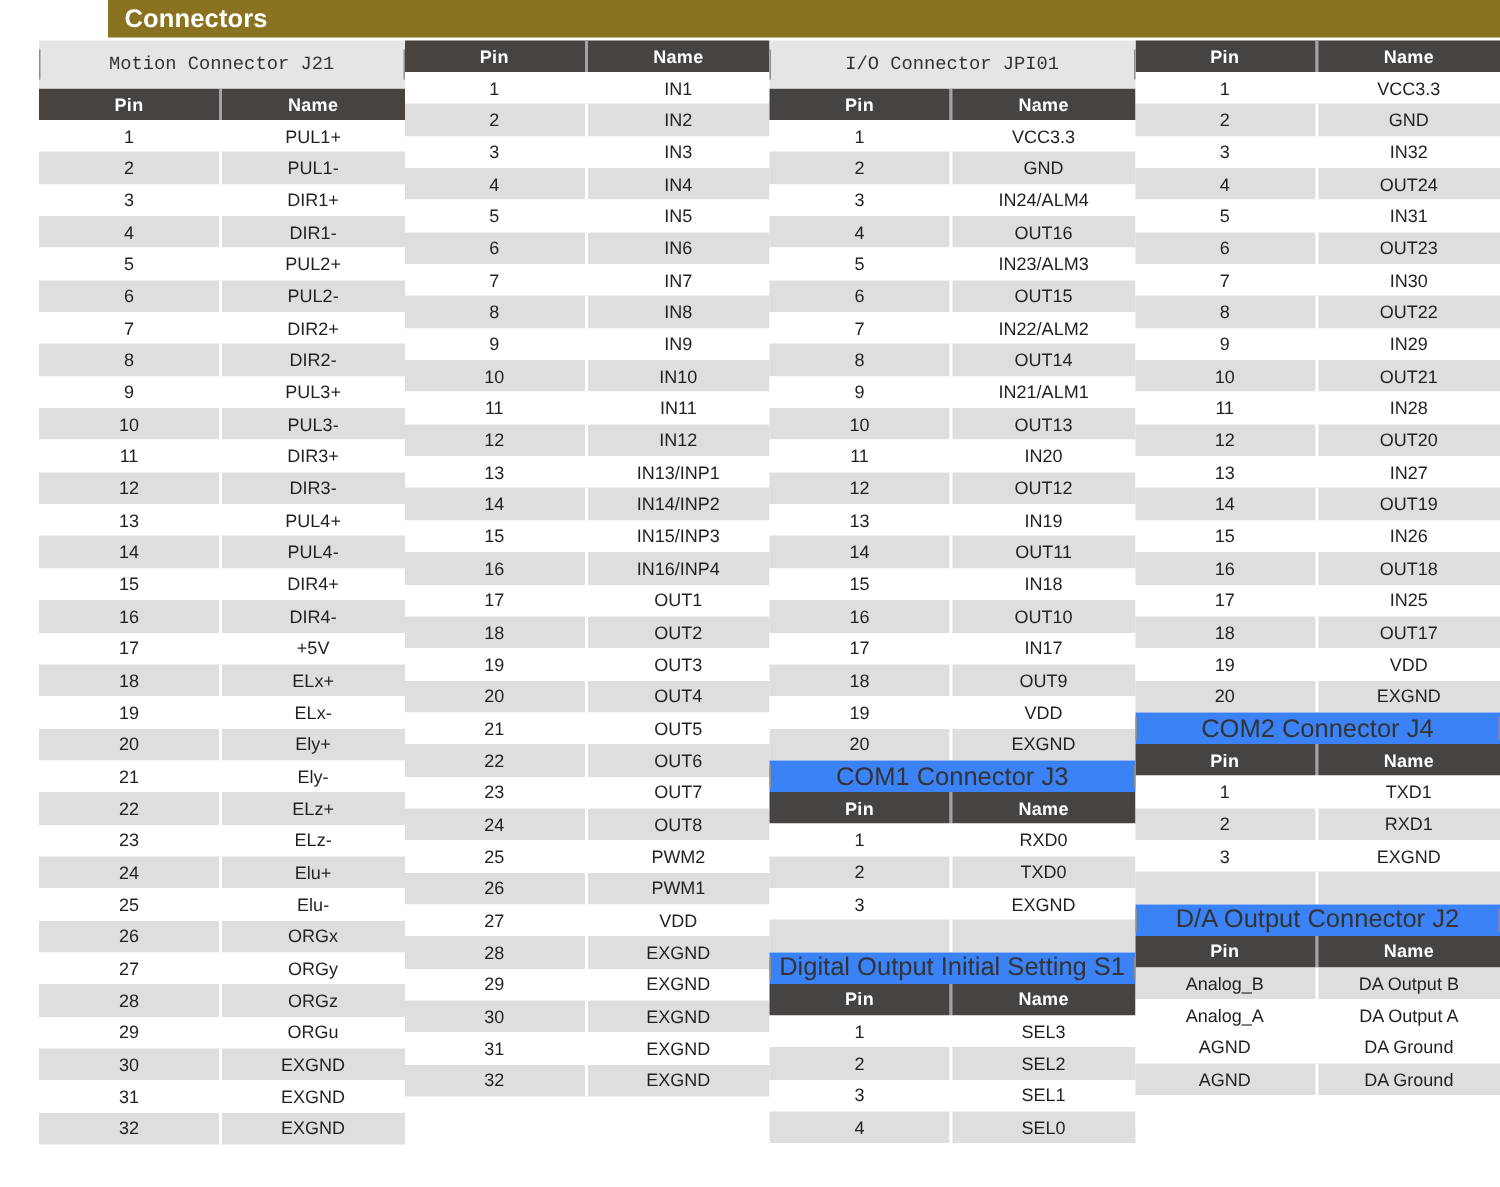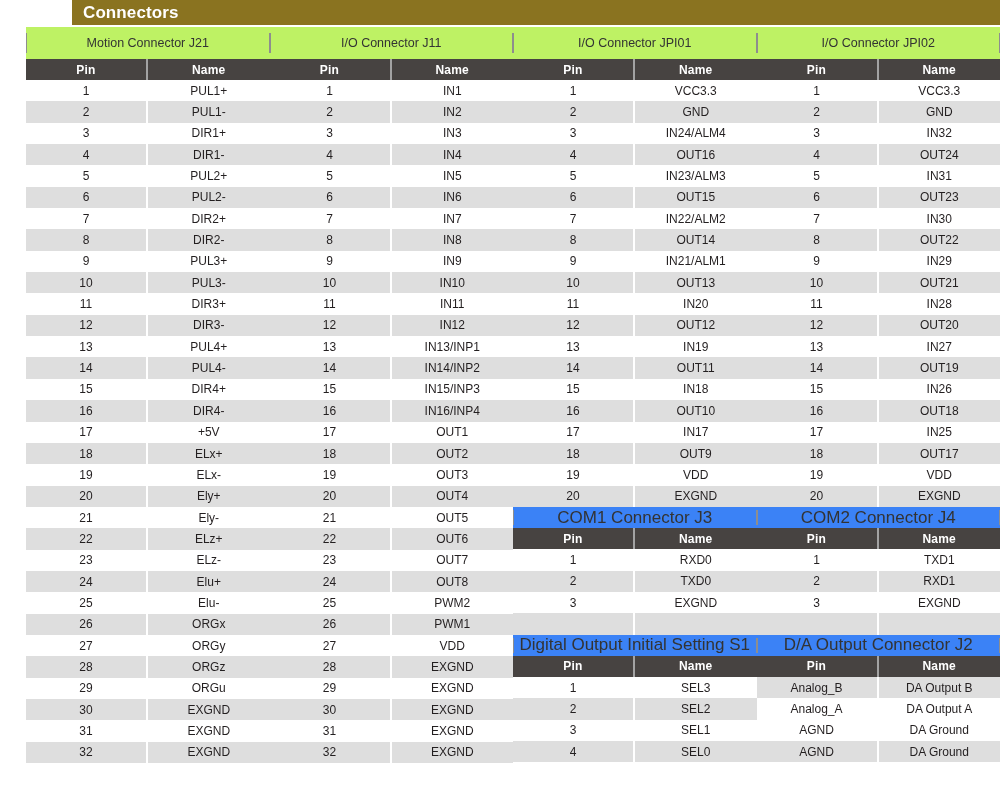--- a/index.html
+++ b/index.html
@@ -38,21 +38,22 @@
   .col { width: 243.5px; }
   .col + .col { }
 
   
   .caption {
     height: 32px;
     display: flex; align-items: center; justify-content: center;
     position: relative;
     font-size: 12.5px;
     color: #333333;
-    background: #bef264;
+    background: #e5e5e5;
+    font-family: Liberation Mono, monospace;
   }
   .caption::before, .caption::after {
     content: "";
     position: absolute;
     top: 6px; bottom: 6px;
     width: 1px;
     background: #8e8e8e;
   }
   .caption::before { left: 0px; }
   .caption::after  { right: 0px; }
@@ -251,21 +252,20 @@
           <div class="cell pin">31</div>
           <div class="cell">EXGND</div>
         </div>
         <div class="row alt">
           <div class="cell pin">32</div>
           <div class="cell">EXGND</div>
         </div>
         <div class="empty"></div>
       </div>
       <div class="col">
-        <div class="caption">I/O Connector J11</div>
         <div class="hdr">
           <div class="cell pin">Pin</div>
           <div class="cell">Name</div>
         </div>
         <div class="row">
           <div class="cell pin">1</div>
           <div class="cell">IN1</div>
         </div>
         <div class="row alt">
           <div class="cell pin">2</div>
@@ -517,21 +517,20 @@
           <div class="cell pin">3</div>
           <div class="cell">SEL1</div>
         </div>
         <div class="row alt">
           <div class="cell pin">4</div>
           <div class="cell">SEL0</div>
         </div>
         <div class="empty"></div>
       </div>
       <div class="col">
-        <div class="caption">I/O Connector JPI02</div>
         <div class="hdr">
           <div class="cell pin">Pin</div>
           <div class="cell">Name</div>
         </div>
         <div class="row">
           <div class="cell pin">1</div>
           <div class="cell">VCC3.3</div>
         </div>
         <div class="row alt">
           <div class="cell pin">2</div>

